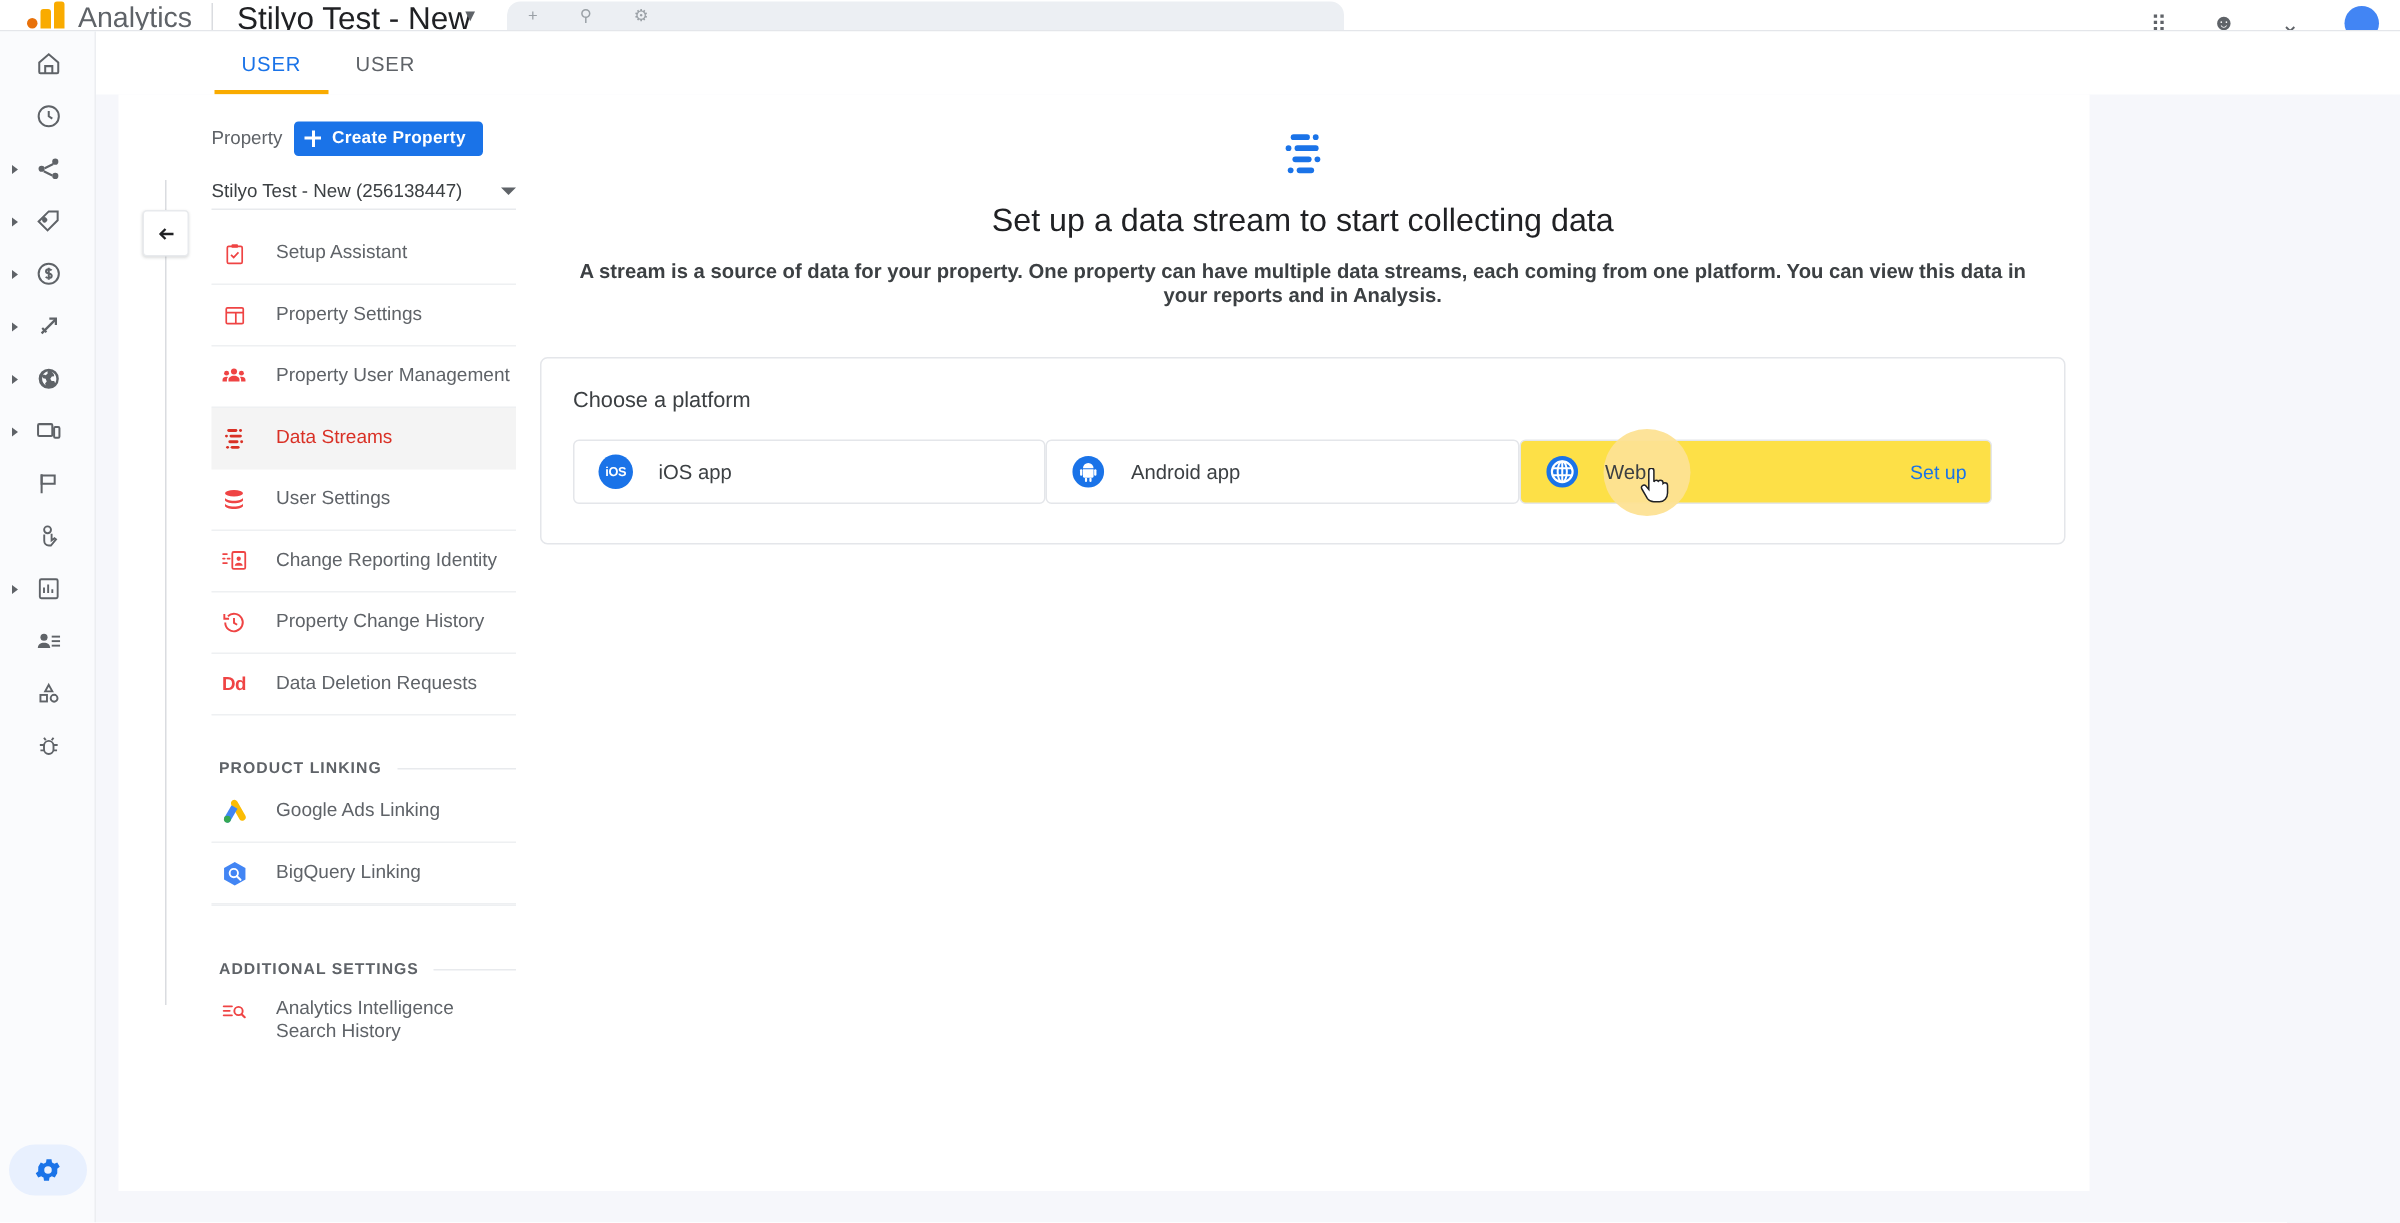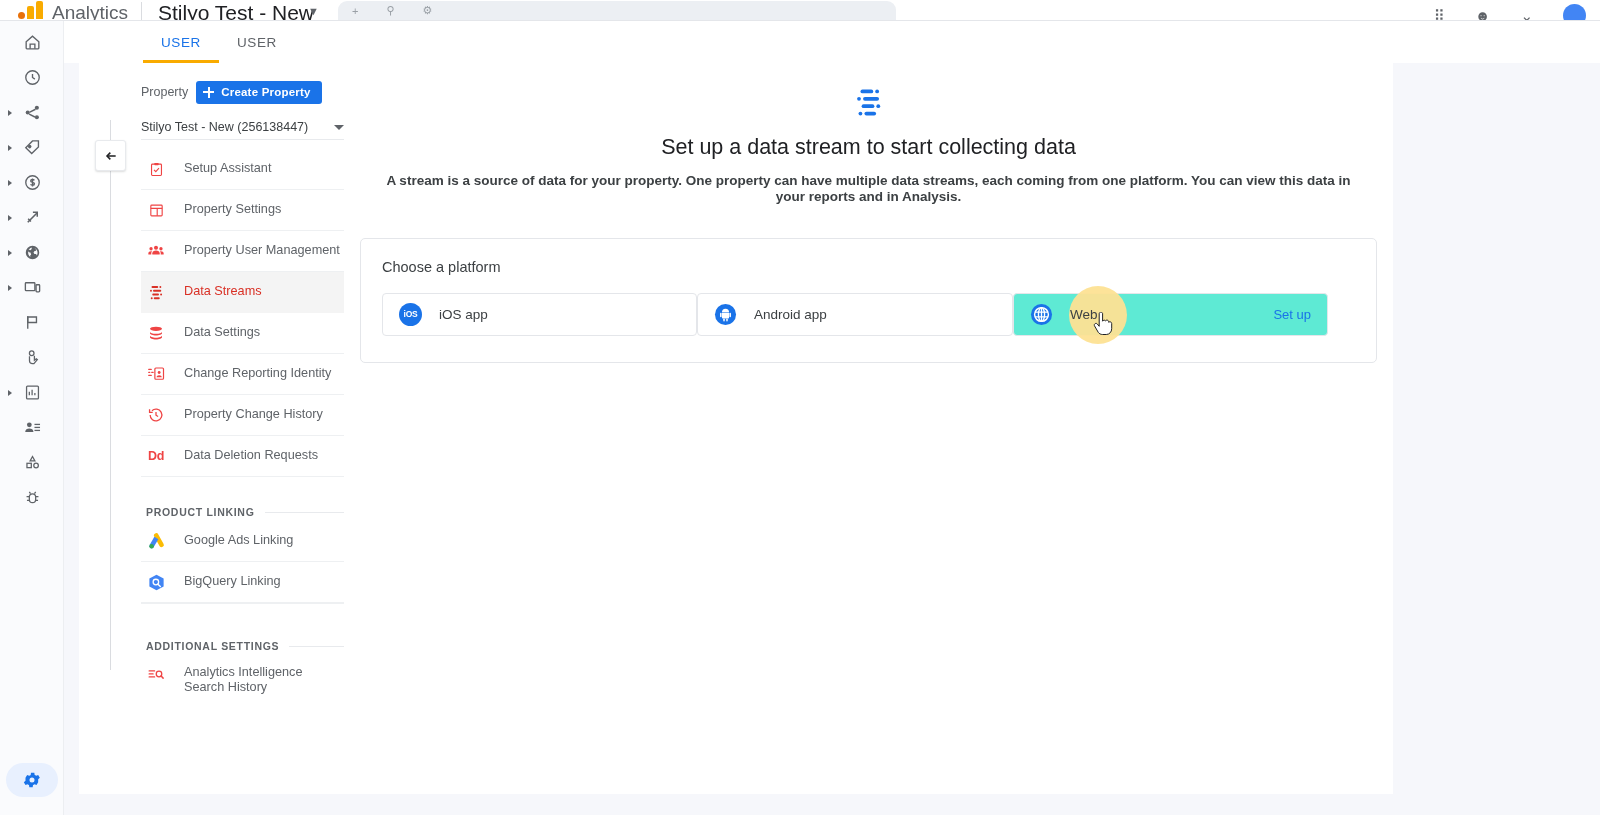--- a/index.html
+++ b/index.html
@@ -148,21 +148,21 @@
     padding: 20px 21px 26px 21px; background: #fff;
   }
   .platform-head { font-size: 14.5px; color: #3c4043; margin-bottom: 18px; }
   .platform-row { display: flex; gap: 0; }
   .pbtn {
     position: relative; height: 43px; border: 1px solid #e4e6ea; border-radius: 4px;
     display: flex; align-items: center; padding: 0 16px; background: #fff; gap: 17px;
   }
   .pbtn.ios { width: 315px; }
   .pbtn.android { width: 316px; }
-  .pbtn.web { width: 315px; background: #5eead4; border-color: #e4e6ea; }
+  .pbtn.web { width: 315px; background: #fde047; border-color: #e4e6ea; }
   .pbtn-txt { font-size: 13.5px; color: #3c4043; position: relative; z-index: 3; }
   .setup-link { margin-left: auto; font-size: 13px; color: #1a73e8; position: relative; z-index: 3; }
 
   .ico-circ { width: 23px; height: 23px; border-radius: 50%; display: flex; align-items: center; justify-content: center; flex: 0 0 auto; position: relative; z-index: 3; }
   .ico-ios { background: #1a73e8; color: #fff; font-size: 8.5px; font-weight: 700; letter-spacing: -.2px; }
 
   
   .halo {
     position: absolute; left: 55px; top: -8px; width: 58px; height: 58px;
     border-radius: 50%; background: #fde293; opacity: .95; z-index: 2;
@@ -404,21 +404,21 @@
       </div>
 
       <div class="mitem">
         <span class="mico">
           <svg width="18" height="18" viewBox="0 0 24 24" fill="currentColor">
             <ellipse cx="12" cy="6.4" rx="8" ry="2.9"></ellipse>
             <path d="M4 10.2c0 1.6 3.6 2.9 8 2.9s8-1.3 8-2.9v2.2c0 1.6-3.6 2.9-8 2.9s-8-1.3-8-2.9z"></path>
             <path d="M4 15.4c0 1.6 3.6 2.9 8 2.9s8-1.3 8-2.9v2.2c0 1.6-3.6 2.9-8 2.9s-8-1.3-8-2.9z"></path>
           </svg>
         </span>
-        <span class="mtxt">Data Settings</span>
+        <span class="mtxt">User Settings</span>
       </div>
 
       <div class="mitem">
         <span class="mico">
           <svg width="18" height="18" viewBox="0 0 24 24" fill="currentColor">
             <rect x="1.5" y="5" width="5" height="1.7" rx=".85"></rect>
               <rect x="1.5" y="9" width="3" height="1.7" rx=".85"></rect>
             <rect x="5.5" y="9" width="3.5" height="1.7" rx=".85"></rect>
               <rect x="1.5" y="13" width="5" height="1.7" rx=".85"></rect>
             <rect x="10.5" y="4" width="11.5" height="15" rx="1.3" fill="none" stroke="currentColor" stroke-width="1.6"></rect>

